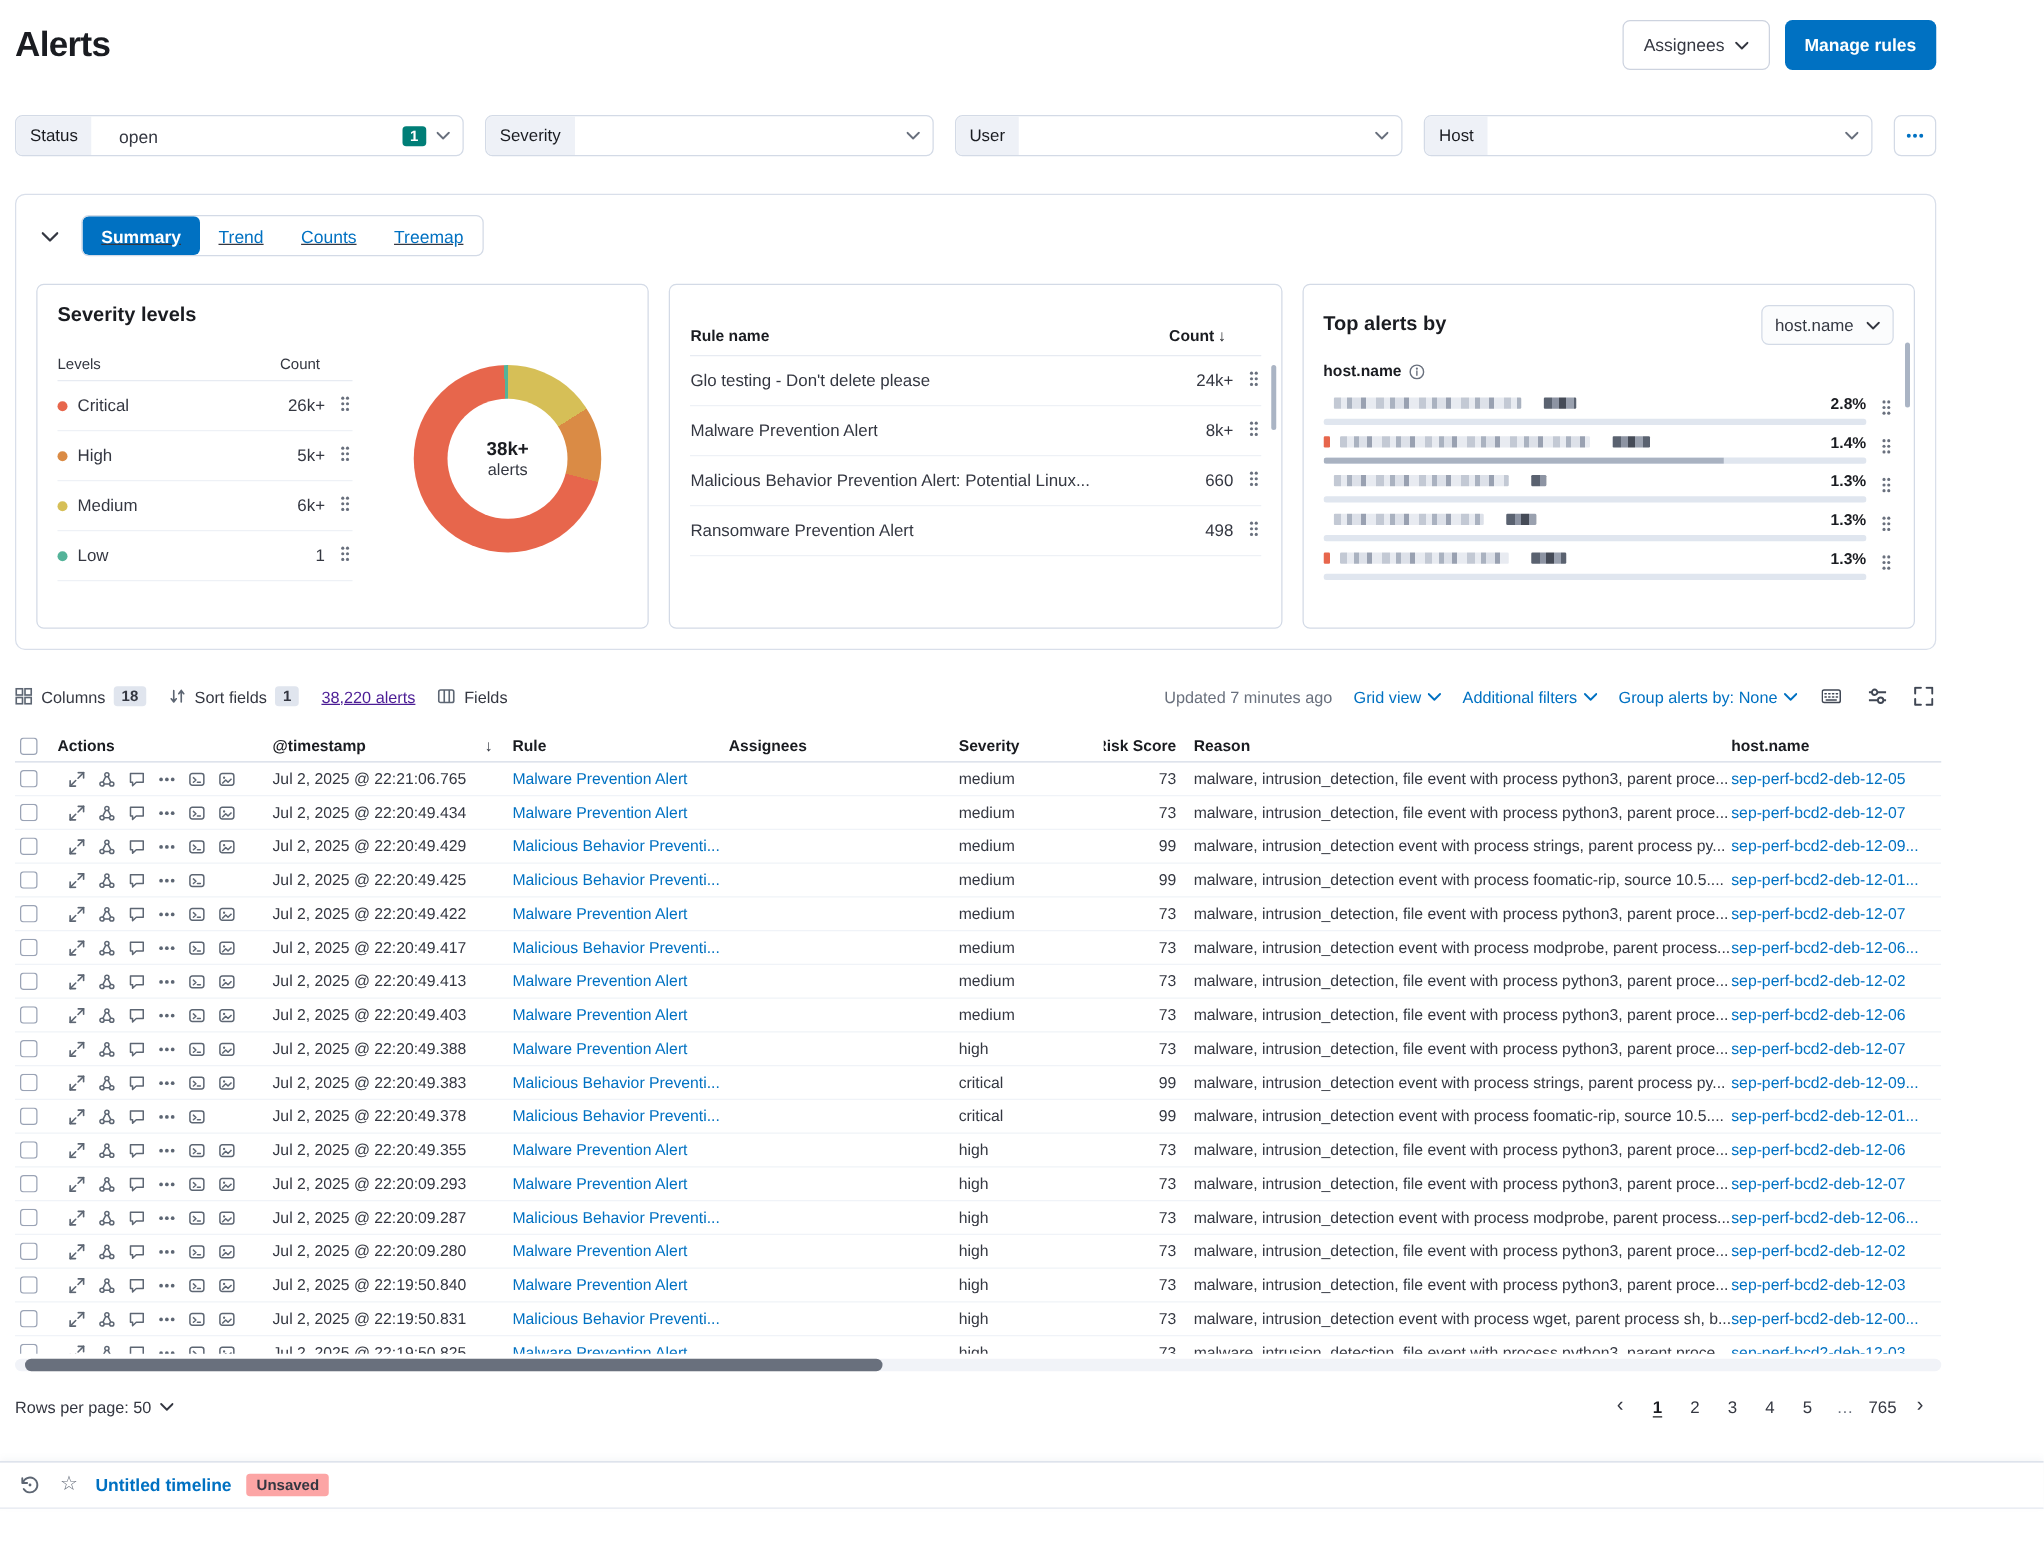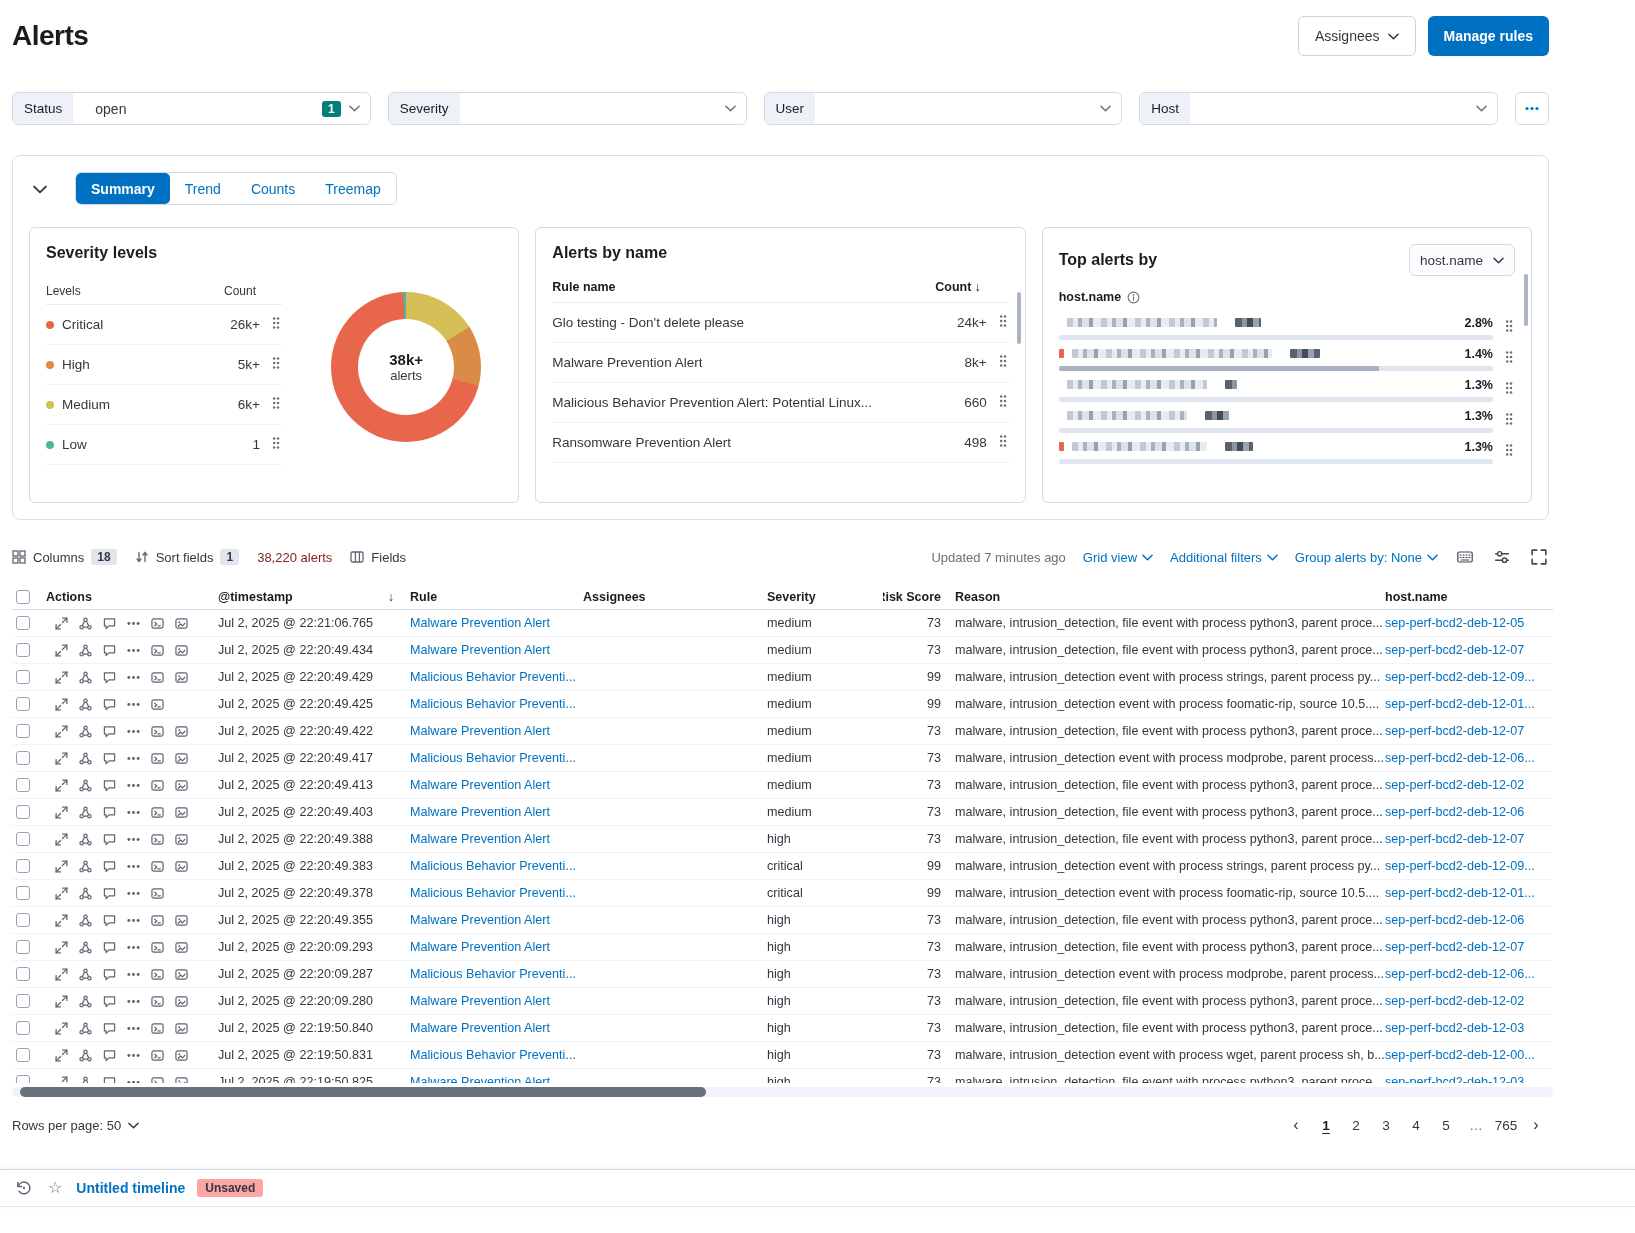--- a/index.html
+++ b/index.html
@@ -27,21 +27,21 @@
   .filter { flex:1; display:flex; align-items:center; border:1px solid #d3dae6; border-radius:6px; height:33px; background:#fff; overflow:hidden; cursor:pointer; }
   .filter-label { background:#eef1f7; padding: 0 11px; height:100%; display:flex; align-items:center; font-size:13.5px; color:#1a1c21; flex:0 0 auto; }
   .filter-value { flex:1; padding: 0 22px; font-size: 14px; color:#343741; white-space:nowrap; }
   .filter-badge { background:#007e77; color:#fff; border-radius:3px; font-size:12px; font-weight:600; padding: 1px 6px; margin-right: 8px; }
   .filter-badge:empty { display:none; }
   .filter-caret { color:#69707d; margin-right: 10px; flex:0 0 auto; }
   .more-filters { width: 34px; height: 33px; border:1px solid #d3dae6; border-radius:6px; color:#0071c2; display:flex; align-items:center; justify-content:center; flex:0 0 auto; background:#fff; }
 
   
   .charts { margin: 30px 4px 0 4px; border:1px solid #d9dfea; border-radius: 8px; padding: 16px; }
-  .charts-top { display:flex; align-items:center; gap: 24px; }
+  .charts-top { display:flex; align-items:center; gap: 14px; text-decoration: underline; }
   .collapse-btn { color:#343741; padding: 4px; }
   .collapse-btn .chev { width:14px; height:9px; }
   .tabs { display:flex; border:1px solid #d3dae6; border-radius:6px; height: 33px; overflow:hidden; background:#fff; }
   .tab { padding: 0 15px; display:flex; align-items:center; font-size:14px; color:#0071c2; font-weight:500; }
   .tab.active { background:#0071c2; color:#fff; border-radius:5px; font-weight:600; }
   .panels { display:flex; gap:16px; margin-top: 22px; }
   .panel { flex:1; border:1px solid #d3dae6; border-radius:6px; padding: 16px; height: 276px; position:relative; background:#fff; }
   .panel-title { font-size: 16px; font-weight: 700; color:#1a1c21; }
 
   
@@ -87,21 +87,21 @@
   .top-pct { margin-left:auto; font-size:12.5px; color:#1a1c21; font-weight:600; }
   .top-bar { height:5px; border-radius:2px; background:#e0e6ef; margin-top:5px; overflow:hidden; }
   .top-bar-fill { height:100%; background:#a9b2c1; }
 
   
   .table-toolbar { display:flex; align-items:center; margin: 22px 4px 0 4px; height: 30px; font-size: 13px; }
   .tt-left { display:flex; align-items:center; gap: 18px; }
   .tt-item { display:flex; align-items:center; gap: 7px; color:#343741; }
   .tt-icon { color:#5d6673; }
   .count-badge { background:#e0e5ee; border-radius:3px; padding: 1px 6px; font-size:12px; font-weight:600; color:#343741; }
-  .tt-alert-count { color:#7f1d1d; }
+  .tt-alert-count { color:#4c1d95;text-decoration:underline; }
   .tt-right { margin-left:auto; display:flex; align-items:center; gap: 17px; }
   .tt-updated { color:#69707d; }
   .tt-link { color:#0071c2; font-weight:500; display:flex; align-items:center; gap:5px; }
   .tt-iconbtn { color:#404754; padding:2px; }
   .tt-iconbtn .i { width:16px; height:16px; }
 
   
   .grid { margin: 12px 0 0 4px; width: 1541px; }
   .grid-header, .grid-row { display:grid; grid-template-columns: 34px 172px 192px 173px 184px 116px 72px 430px minmax(150px,1fr); align-items:center; }
   .grid-header { height: 26px; border-bottom:1px solid #d3dae6; font-size:12.5px; font-weight:700; color:#1a1c21; }
@@ -379,21 +379,20 @@
             <div class="donut" style="background: conic-gradient(rgb(214, 191, 87) 0%, rgb(214, 191, 87) 16%, rgb(218, 139, 69) 16%, rgb(218, 139, 69) 29%, rgb(231, 102, 76) 29%, rgb(231, 102, 76) 99.4%, rgb(84, 179, 153) 99.4%, rgb(84, 179, 153) 100%);"></div>
             <div class="donut-center">
               <b>38k+</b>
               <span>alerts</span>
             </div>
           </div>
         </div>
       </div>
 
       <div class="panel">
-        <h2 class="panel-title">Alerts by name</h2>
         <div class="byname-head">
           <span>Rule name</span>
           <span class="col-count">
             <span>Count</span>
             <span class="sort-glyph">↓</span>
           </span>
         </div>
         <div>
 
             <div class="byname-row">

